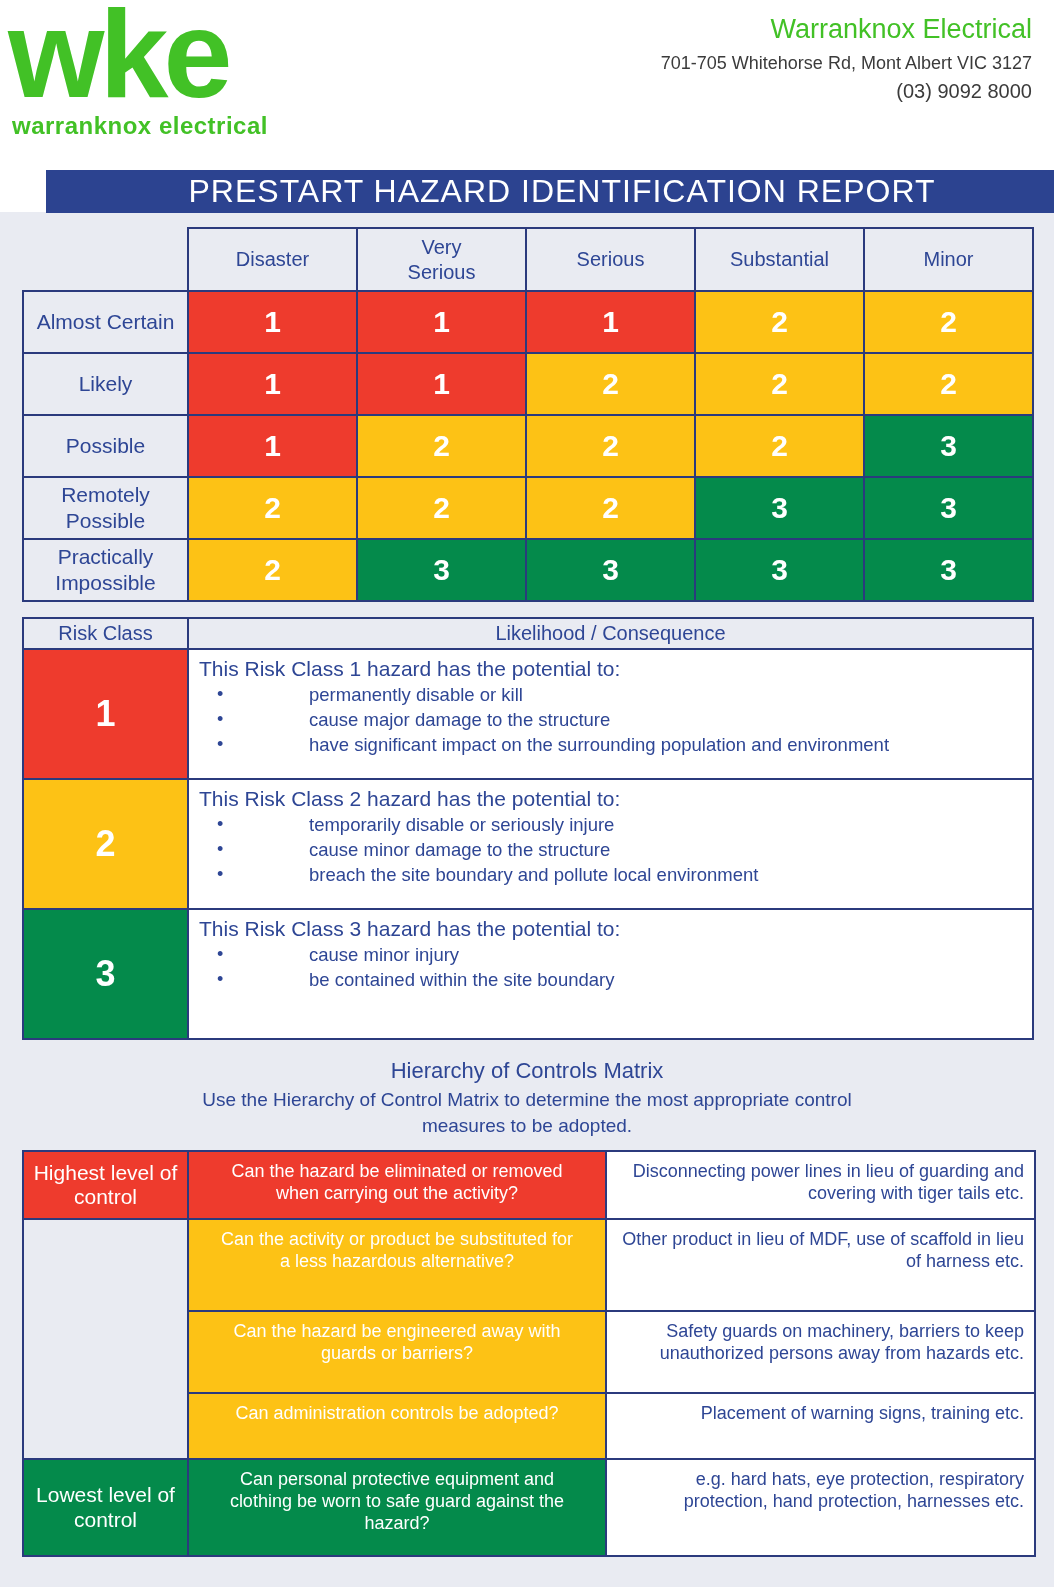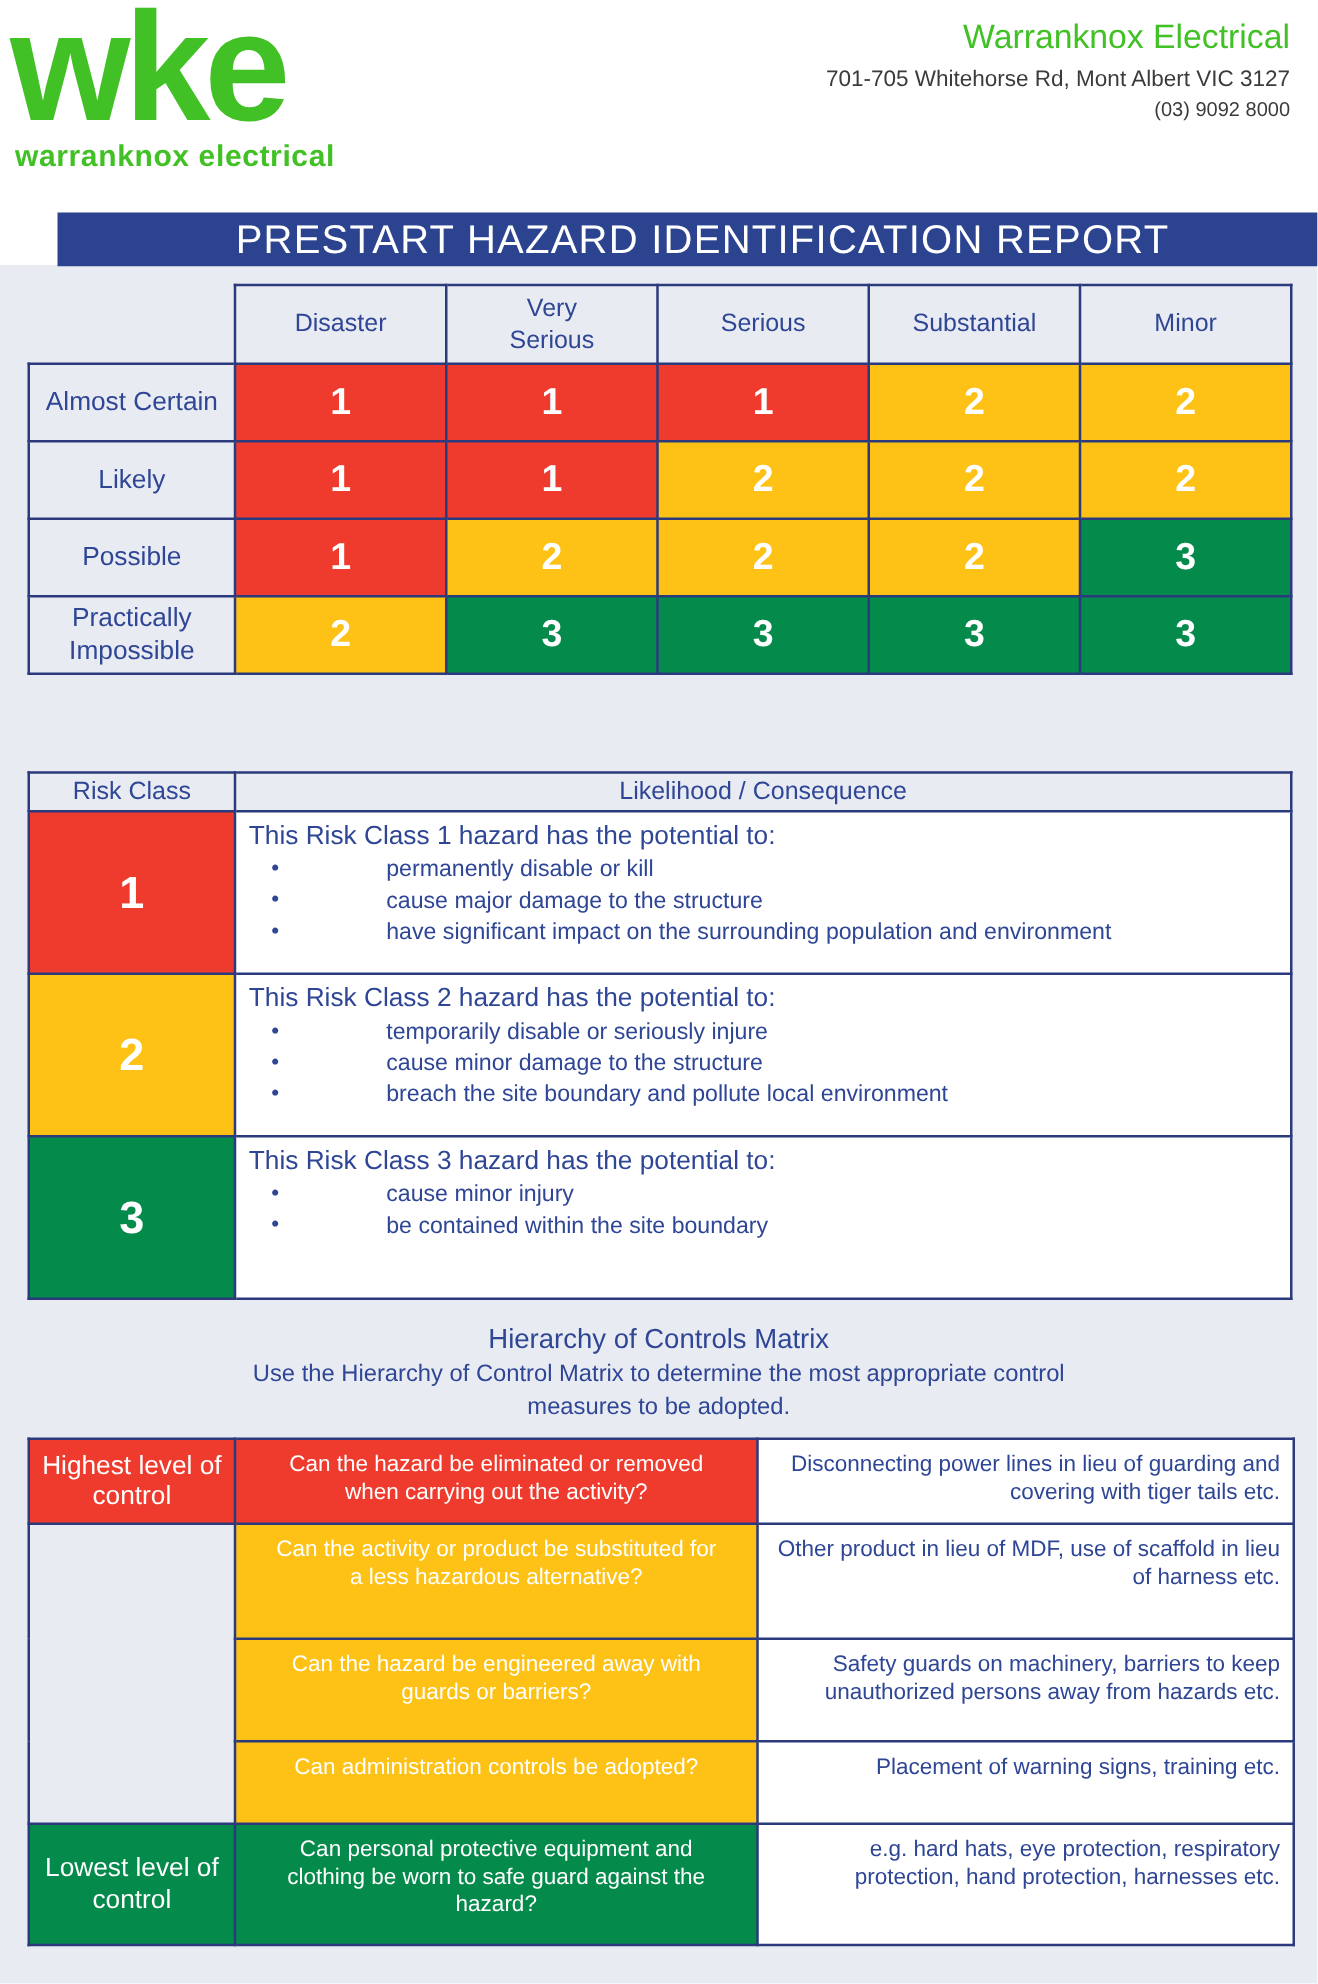--- a/index.html
+++ b/index.html
@@ -13,21 +13,21 @@
   .page{position:relative;width:1054px;height:1587px;background:#fff;overflow:hidden;}
   .content-bg{position:absolute;top:212px;left:0;right:0;bottom:0;background:var(--page_bg,#e9ebf2);}
 
   
   .logo{position:absolute;left:8px;top:2px;font-weight:bold;}
   .logo-main{font-size:124px;line-height:0.84;letter-spacing:-5px;color:var(--logo_green,#42c126);}
   .logo-sub{margin-top:6px;font-size:24px;letter-spacing:0.5px;color:var(--logo_green,#42c126);padding-left:4px;}
   .contact{position:absolute;right:22px;top:14px;text-align:right;}
   .contact-company{font-size:27px;color:var(--logo_green,#42c126);}
   .contact-address{font-size:18px;color:var(--dark_text,#3b3b3b);margin-top:8px;}
-  .contact-phone{font-size:16px;color:var(--dark_text,#3b3b3b);margin-top:6px;}
+  .contact-phone{font-size:20px;color:var(--dark_text,#3b3b3b);margin-top:6px;}
 
   
   .banner{position:absolute;left:0;top:170px;width:1032px;height:43px;background:var(--navy,#2c4390);
           color:#fff;font-size:32px;letter-spacing:1px;text-align:center;line-height:43px;margin-left:46px;}
 
   
   table{border-collapse:collapse;position:absolute;left:22px;width:1012px;table-layout:fixed;}
   td,th{border:2px solid var(--border,#2b3a7d);}
   .c-red{background:var(--red,#ee3b2d);}
   .c-yellow{background:var(--yellow,#fdc215);}
@@ -129,20 +129,28 @@
     </tr>
     <tr>
       <th class="rowlab">Possible</th>
       <td class="mcell c-red">1</td>
       <td class="mcell c-yellow">2</td>
       <td class="mcell c-yellow">2</td>
       <td class="mcell c-yellow">2</td>
       <td class="mcell c-green">3</td>
     </tr>
     <tr>
+      <th class="rowlab">Remotely Possible</th>
+      <td class="mcell c-yellow">2</td>
+      <td class="mcell c-yellow">2</td>
+      <td class="mcell c-yellow">2</td>
+      <td class="mcell c-green">3</td>
+      <td class="mcell c-green">3</td>
+    </tr>
+    <tr>
       <th class="rowlab">Practically Impossible</th>
       <td class="mcell c-yellow">2</td>
       <td class="mcell c-green">3</td>
       <td class="mcell c-green">3</td>
       <td class="mcell c-green">3</td>
       <td class="mcell c-green">3</td>
     </tr>
   </tbody>
     </table>
 

